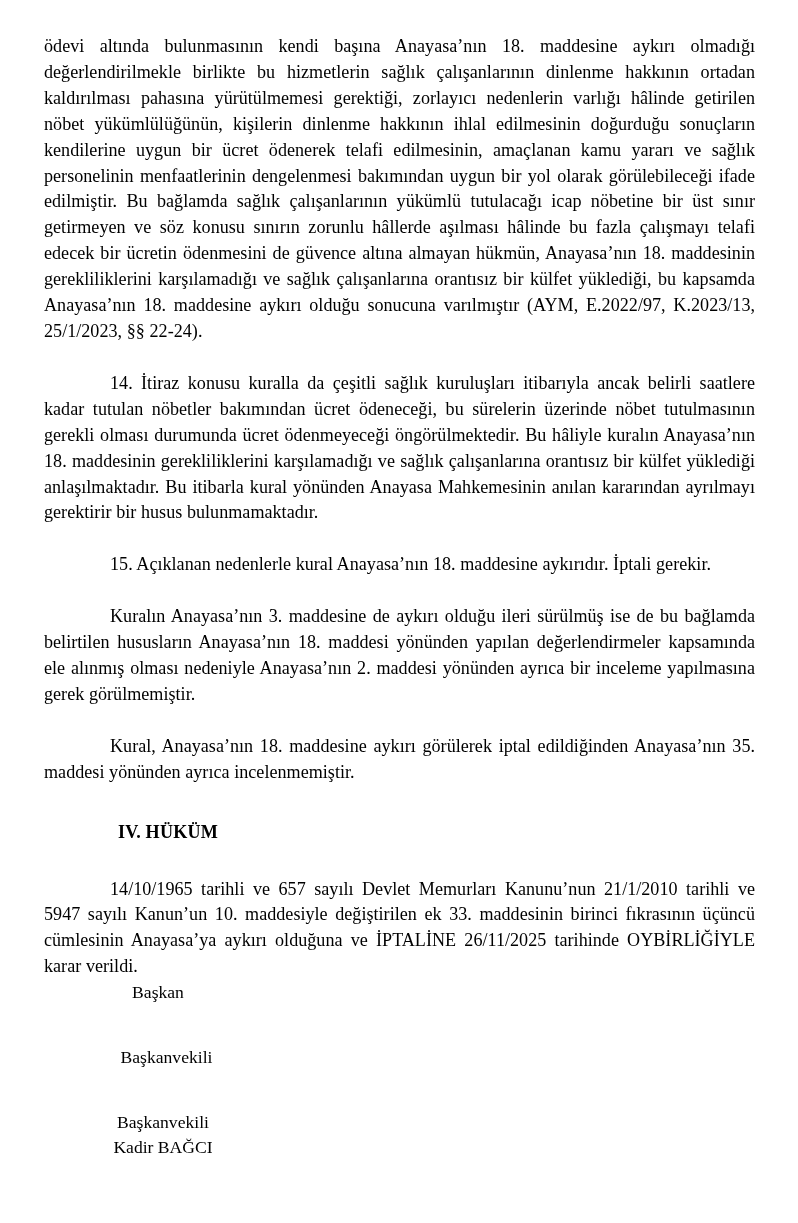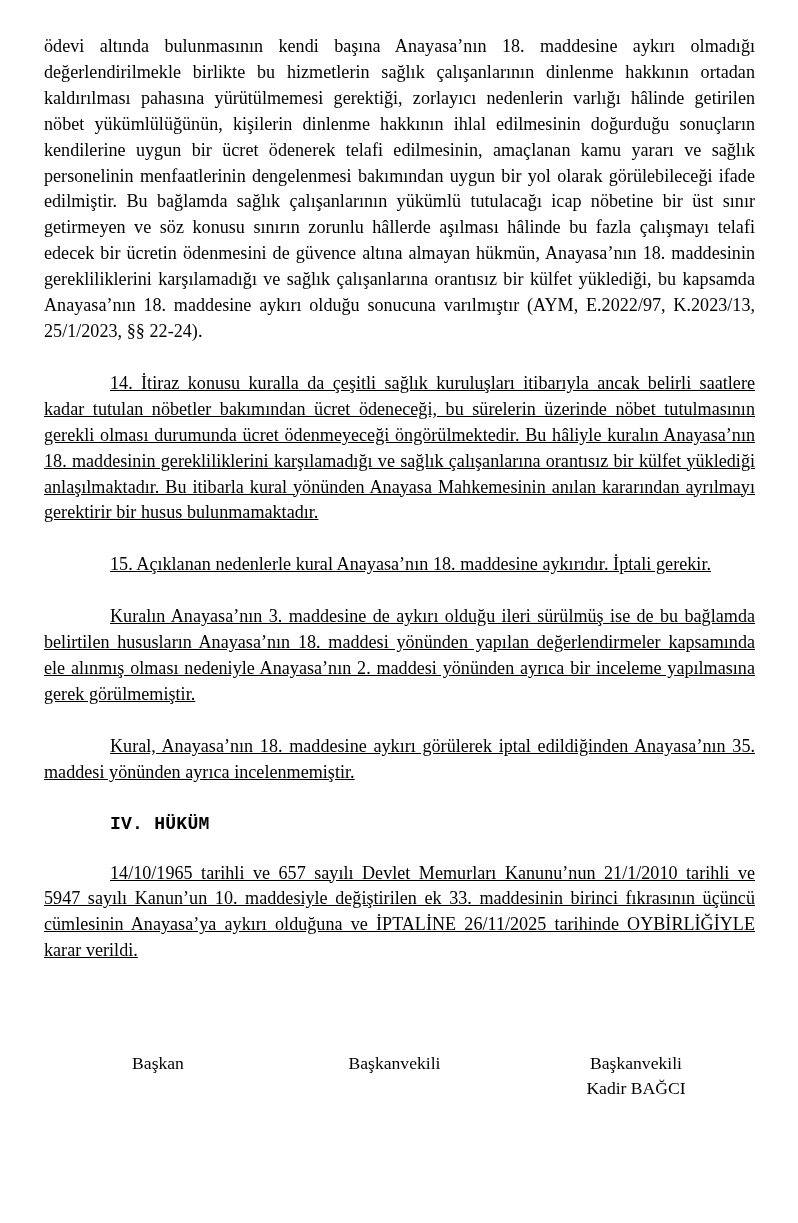--- a/index.html
+++ b/index.html
@@ -34,48 +34,46 @@
     line-height: 25.9px;
     text-align: justify;
     text-justify: inter-word;
     letter-spacing: 0.02px;
     word-spacing: 0.1px;
     -webkit-hyphens: none;
     hyphens: none;
   }
   p.para.indent {
     text-indent: 66px;
-    text-decoration: underline;
   }
   p.para.noindent {
     text-indent: 0;
   }
   .gap-para {
     height: 26px;
   }
   .gap-small {
     height: 23px;
   }
   h2.section-heading {
-    margin: 0;
+    margin: 8px;
     font-size: 18.1px;
     line-height: 25.9px;
     font-weight: bold;
     text-indent: 66px;
     text-align: left;
     letter-spacing: 0.2px;
-    font-family: Liberation Mono, monospace;
   }
   .signature-block {
-    margin-top: 87px;
     width: 711px;
     display: flex;
-    flex-direction: row;
+    flex-direction: column;
     align-items: flex-start;
     justify-content: flex-start;
+    gap: 40px;
   }
   .sig-col {
     text-align: center;
     font-size: 17.6px;
     line-height: 25px;
   }
   .sig-col-1 { width: 228px; }
   .sig-col-2 { width: 245px; }
   .sig-col-3 { width: 238px; }
   .sig-title {

